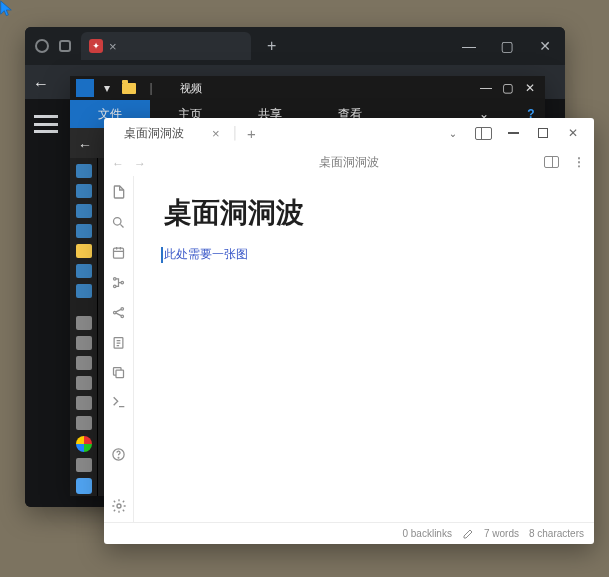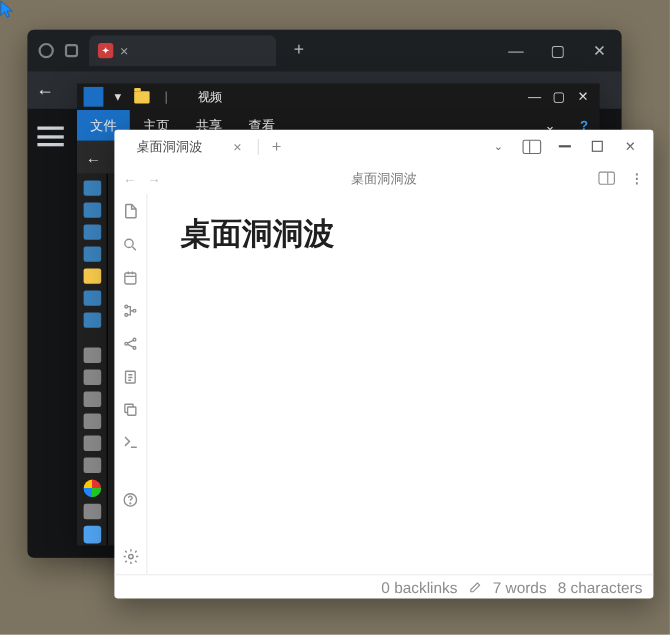--- a/index.html
+++ b/index.html
@@ -68,21 +68,21 @@
     padding:0 6px; color:#d8d8d8;
   }
   .fx .qat .box { width:18px; height:18px; display:flex; align-items:center; justify-content:center; }
   .fx .folder-icon { width:14px; height:11px; background:#f5c84c; border-radius:1px; position:relative;}
   .fx .folder-icon::before{content:"";position:absolute;top:-3px;left:0;width:6px;height:3px;background:#f5c84c;border-radius:1px 1px 0 0;}
   .fx .title { font-size:11px; color:#e6e6e6; margin-left:16px;}
   .fx .qat .spacer { flex:1; }
   .fx .ribbon {
     height:28px; background:#191919; display:flex; align-items:stretch; font-size:12px; color:#e6e6e6;
   }
-  .fx .ribbon .rtab { padding:6px 12px; display:flex; align-items:center; }
+  .fx .ribbon .rtab { padding:6px 28px; display:flex; align-items:center; }
   .fx .ribbon .rtab.file { background:#1a6fc4; }
   .fx .ribbon .rspacer { flex:1; }
   .fx .ribbon .help { width:28px; display:flex; align-items:center; justify-content:center; color:#3aa0ff; font-weight:bold;}
   .fx .toolbar2 {
     height:30px; background:#2a2a2a; display:flex; align-items:center; padding:0 8px; gap:10px; color:#e6e6e6; font-size:14px;
   }
   .fx .body { flex:1; background:#202020; display:flex; }
   .fx .nav { width:28px; border-right:1px solid #000; padding-top:6px; display:flex; flex-direction:column; gap:6px; align-items:center;}
   .fx .nav .n { width:16px; height:14px; background:#3a7fb9; border-radius:2px; }
   .fx .nav .n.sel { background:#f5c84c;}
@@ -144,21 +144,21 @@
   .note .editor .iw::before{
     content:""; position:absolute; inset:0;
     background:#c7c3ff; opacity:.55; z-index:-1;
   }
   .note .editor .caret-dec {
     position:absolute; left:-3px; top:1px; width:1.5px; height:16px; background:#2c73c8;
   }
   .note .statusbar {
     height:22px; border-top:1px solid #ececec;
     display:flex; align-items:center; justify-content:flex-end;
-    gap:10px; padding:0 10px; color:#8c8c8c; font-size:14px;
+    gap:10px; padding:0 10px; color:#8c8c8c; font-size:10px;
   }
   .pen { width:12px; height:12px; position:relative;}
 
   svg { display:block; }
 </style>
 </head>
 <body>
 
 <div class="window chrome">
   <div class="titlebar">
@@ -364,20 +364,24 @@
       </span>
       <span class="ico gear">
         <svg viewBox="0 0 24 24" width="16" height="16" fill="none" stroke="#8f8f8f" stroke-width="2">
             <circle cx="12" cy="12" r="3"></circle>
             <path d="M12 2v3M12 19v3M4.2 4.2l2.1 2.1M17.7 17.7l2.1 2.1M2 12h3M19 12h3M4.2 19.8l2.1-2.1M17.7 6.3l2.1-2.1"></path>
           </svg>
       </span>
     </div>
     <div class="editor">
       <h1>桌面洞洞波</h1>
+      <span class="iw">
+        <span class="caret-dec"></span>
+        <span>此处需要一张图</span>
+      </span>
     </div>
   </div>
   <div class="statusbar">
     <span>
       <span>0</span>
       <span>backlinks</span>
     </span>
     <span class="pen">
       <svg viewBox="0 0 24 24" width="12" height="12" fill="none" stroke="#8c8c8c" stroke-width="2">
           <path d="M4 20h4L20 8l-4-4L4 16z"></path>

